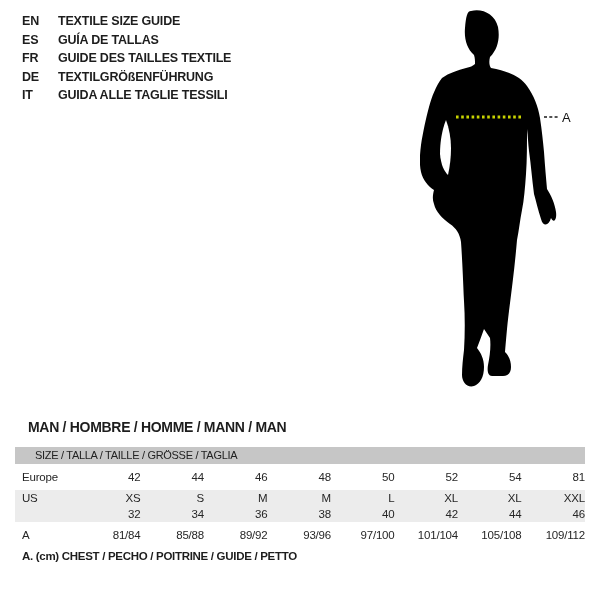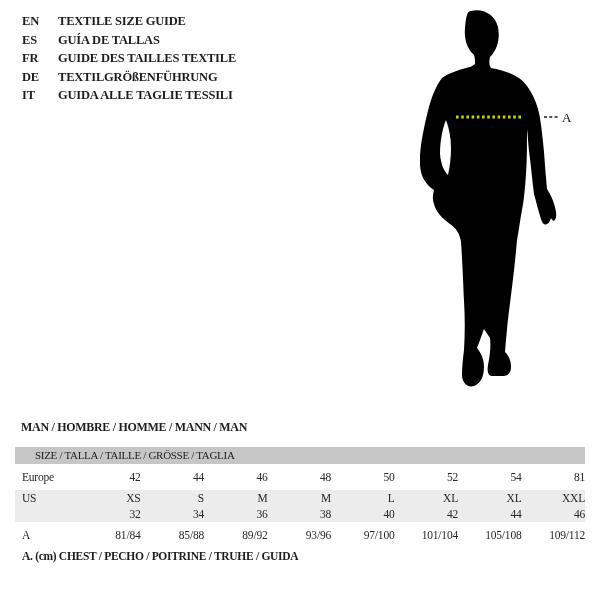--- a/index.html
+++ b/index.html
@@ -1,31 +1,31 @@
 <!DOCTYPE html>
 <html><head>
 <meta charset="utf-8">
 <style>
   html,body{margin:0;padding:0;background:#fff;}
   .canvas{
     position:relative;width:600px;height:600px;background:#ffffff;overflow:hidden;
-    font-family:Liberation Serif, serif;color:#1d1d1d;
+    font-family:Liberation Sans, sans-serif;color:#1d1d1d;
   }
   
   .lang-list{position:absolute;left:22px;top:12px;font-size:12.5px;font-weight:bold;letter-spacing:-0.2px;}
   .lang-row{display:flex;height:18.5px;line-height:18.5px;}
   .lang-code{width:36px;flex:0 0 36px;}
   
   .categories{position:absolute;left:22px;top:108px;font-size:12.5px;font-weight:bold;letter-spacing:-0.2px;}
   .category-line{height:19px;line-height:19px;white-space:nowrap;}
   
   .figure-wrap{position:absolute;left:420px;top:8px;width:140px;height:380px;}
   .measure-label{position:absolute;left:562px;top:110px;font-size:13px;letter-spacing:0.2px;color:#111;}
   
-  .section-heading{position:absolute;left:21px;top:419px;font-size:12px;font-weight:bold;letter-spacing:-0.3px;height:16px;line-height:16px;}
+  .section-heading{position:absolute;left:28px;top:419px;font-size:14px;font-weight:bold;letter-spacing:-0.3px;height:16px;line-height:16px;}
   
   .size-table{position:absolute;left:15px;top:447px;width:570px;font-size:11.5px;color:#262626;letter-spacing:-0.2px;}
   .t-header{height:17px;line-height:17px;background:#c6c6c6;padding-left:20px;font-size:11px;letter-spacing:-0.3px;color:#222;}
   .t-row{display:grid;grid-template-columns:62px repeat(8,1fr);align-items:center;height:26px;}
   .t-row.us-line{height:16px;gap:20px;}
   .us-block{background:#ececec;}
   .t-label{padding-left:7px;text-align:left;}
   .t-val{text-align:right;}
   
   .footnote{position:absolute;left:22px;top:549px;font-size:11.5px;font-weight:bold;letter-spacing:-0.3px;height:15px;line-height:15px;}
@@ -130,15 +130,15 @@
       <span class="t-val">85/88</span>
       <span class="t-val">89/92</span>
       <span class="t-val">93/96</span>
       <span class="t-val">97/100</span>
       <span class="t-val">101/104</span>
       <span class="t-val">105/108</span>
       <span class="t-val">109/112</span>
     </div>
   </div>
 
-  <div class="footnote">A. (cm) CHEST / PECHO / POITRINE / TRUHE / GUIDA</div>
+  <div class="footnote">A. (cm) CHEST / PECHO / POITRINE / GUIDE / PETTO</div>
 
 </div>
 
 </body></html>

